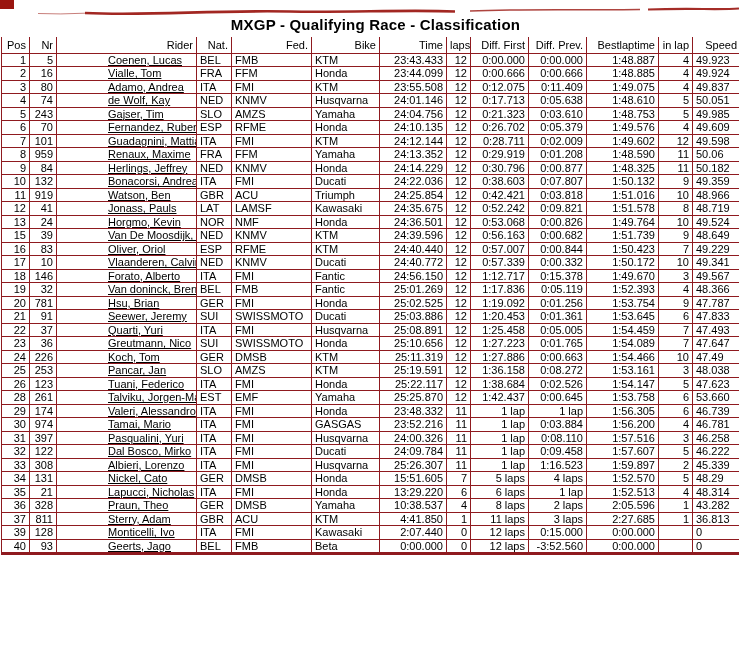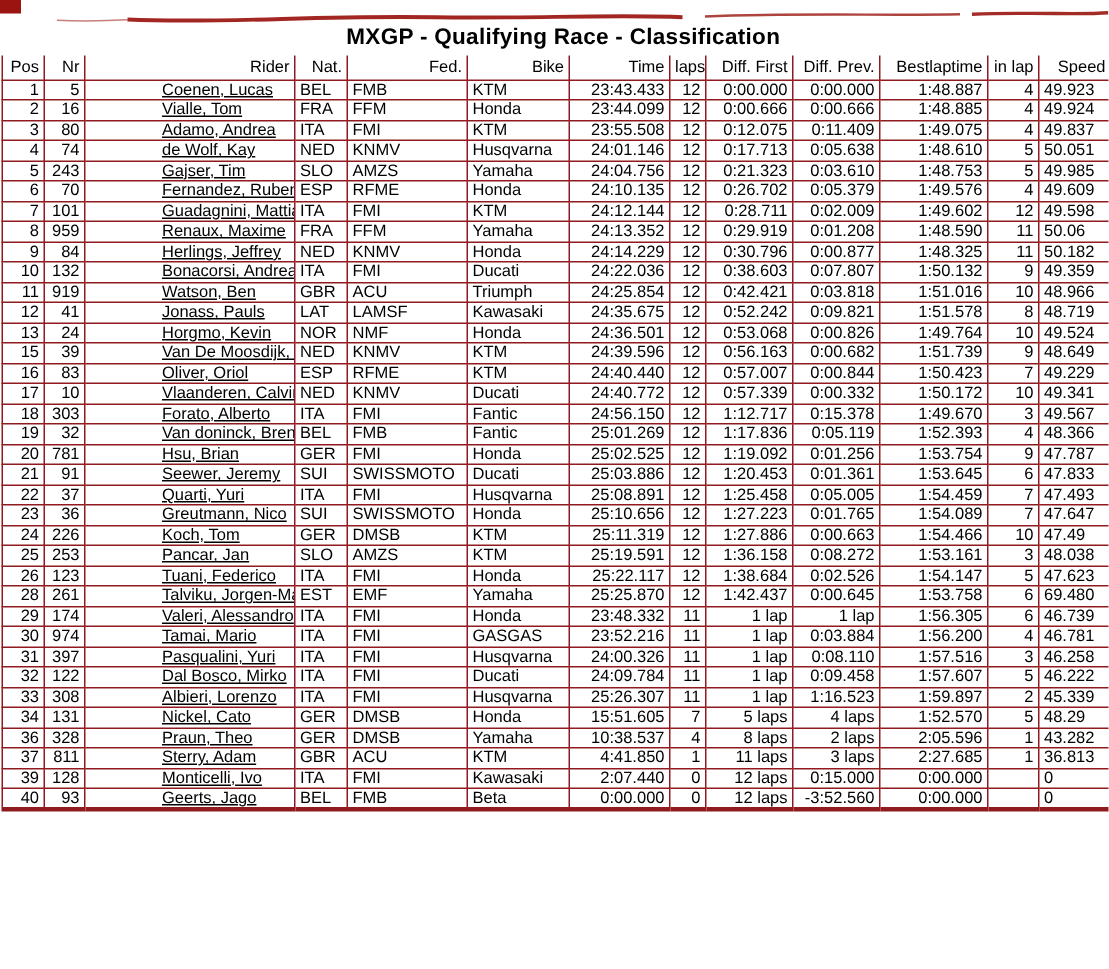--- a/index.html
+++ b/index.html
@@ -318,21 +318,21 @@
         <td class="al-right">24:40.772</td>
         <td class="al-right">12</td>
         <td class="al-right">0:57.339</td>
         <td class="al-right">0:00.332</td>
         <td class="al-right">1:50.172</td>
         <td class="al-right">10</td>
         <td class="al-left">49.341</td>
       </tr>
       <tr>
         <td class="al-right">18</td>
-        <td class="al-right">303</td>
+        <td class="al-right">146</td>
         <td class="al-left rider-cell"><span>Forato, Alberto</span></td>
         <td class="al-left">ITA</td>
         <td class="al-left">FMI</td>
         <td class="al-left">Fantic</td>
         <td class="al-right">24:56.150</td>
         <td class="al-right">12</td>
         <td class="al-right">1:12.717</td>
         <td class="al-right">0:15.378</td>
         <td class="al-right">1:49.670</td>
         <td class="al-right">3</td>
@@ -464,21 +464,21 @@
         <td class="al-left rider-cell"><span>Talviku, Jorgen-Matthias</span></td>
         <td class="al-left">EST</td>
         <td class="al-left">EMF</td>
         <td class="al-left">Yamaha</td>
         <td class="al-right">25:25.870</td>
         <td class="al-right">12</td>
         <td class="al-right">1:42.437</td>
         <td class="al-right">0:00.645</td>
         <td class="al-right">1:53.758</td>
         <td class="al-right">6</td>
-        <td class="al-left">69.480</td>
+        <td class="al-left">53.660</td>
       </tr>
       <tr>
         <td class="al-right">29</td>
         <td class="al-right">174</td>
         <td class="al-left rider-cell"><span>Valeri, Alessandro</span></td>
         <td class="al-left">ITA</td>
         <td class="al-left">FMI</td>
         <td class="al-left">Honda</td>
         <td class="al-right">23:48.332</td>
         <td class="al-right">11</td>
@@ -555,20 +555,35 @@
         <td class="al-left">GER</td>
         <td class="al-left">DMSB</td>
         <td class="al-left">Honda</td>
         <td class="al-right">15:51.605</td>
         <td class="al-right">7</td>
         <td class="al-right">5 laps</td>
         <td class="al-right">4 laps</td>
         <td class="al-right">1:52.570</td>
         <td class="al-right">5</td>
         <td class="al-left">48.29</td>
+      </tr>
+      <tr>
+        <td class="al-right">35</td>
+        <td class="al-right">21</td>
+        <td class="al-left rider-cell"><span>Lapucci, Nicholas</span></td>
+        <td class="al-left">ITA</td>
+        <td class="al-left">FMI</td>
+        <td class="al-left">Honda</td>
+        <td class="al-right">13:29.220</td>
+        <td class="al-right">6</td>
+        <td class="al-right">6 laps</td>
+        <td class="al-right">1 lap</td>
+        <td class="al-right">1:52.513</td>
+        <td class="al-right">4</td>
+        <td class="al-left">48.314</td>
       </tr>
       <tr>
         <td class="al-right">36</td>
         <td class="al-right">328</td>
         <td class="al-left rider-cell"><span>Praun, Theo</span></td>
         <td class="al-left">GER</td>
         <td class="al-left">DMSB</td>
         <td class="al-left">Yamaha</td>
         <td class="al-right">10:38.537</td>
         <td class="al-right">4</td>

